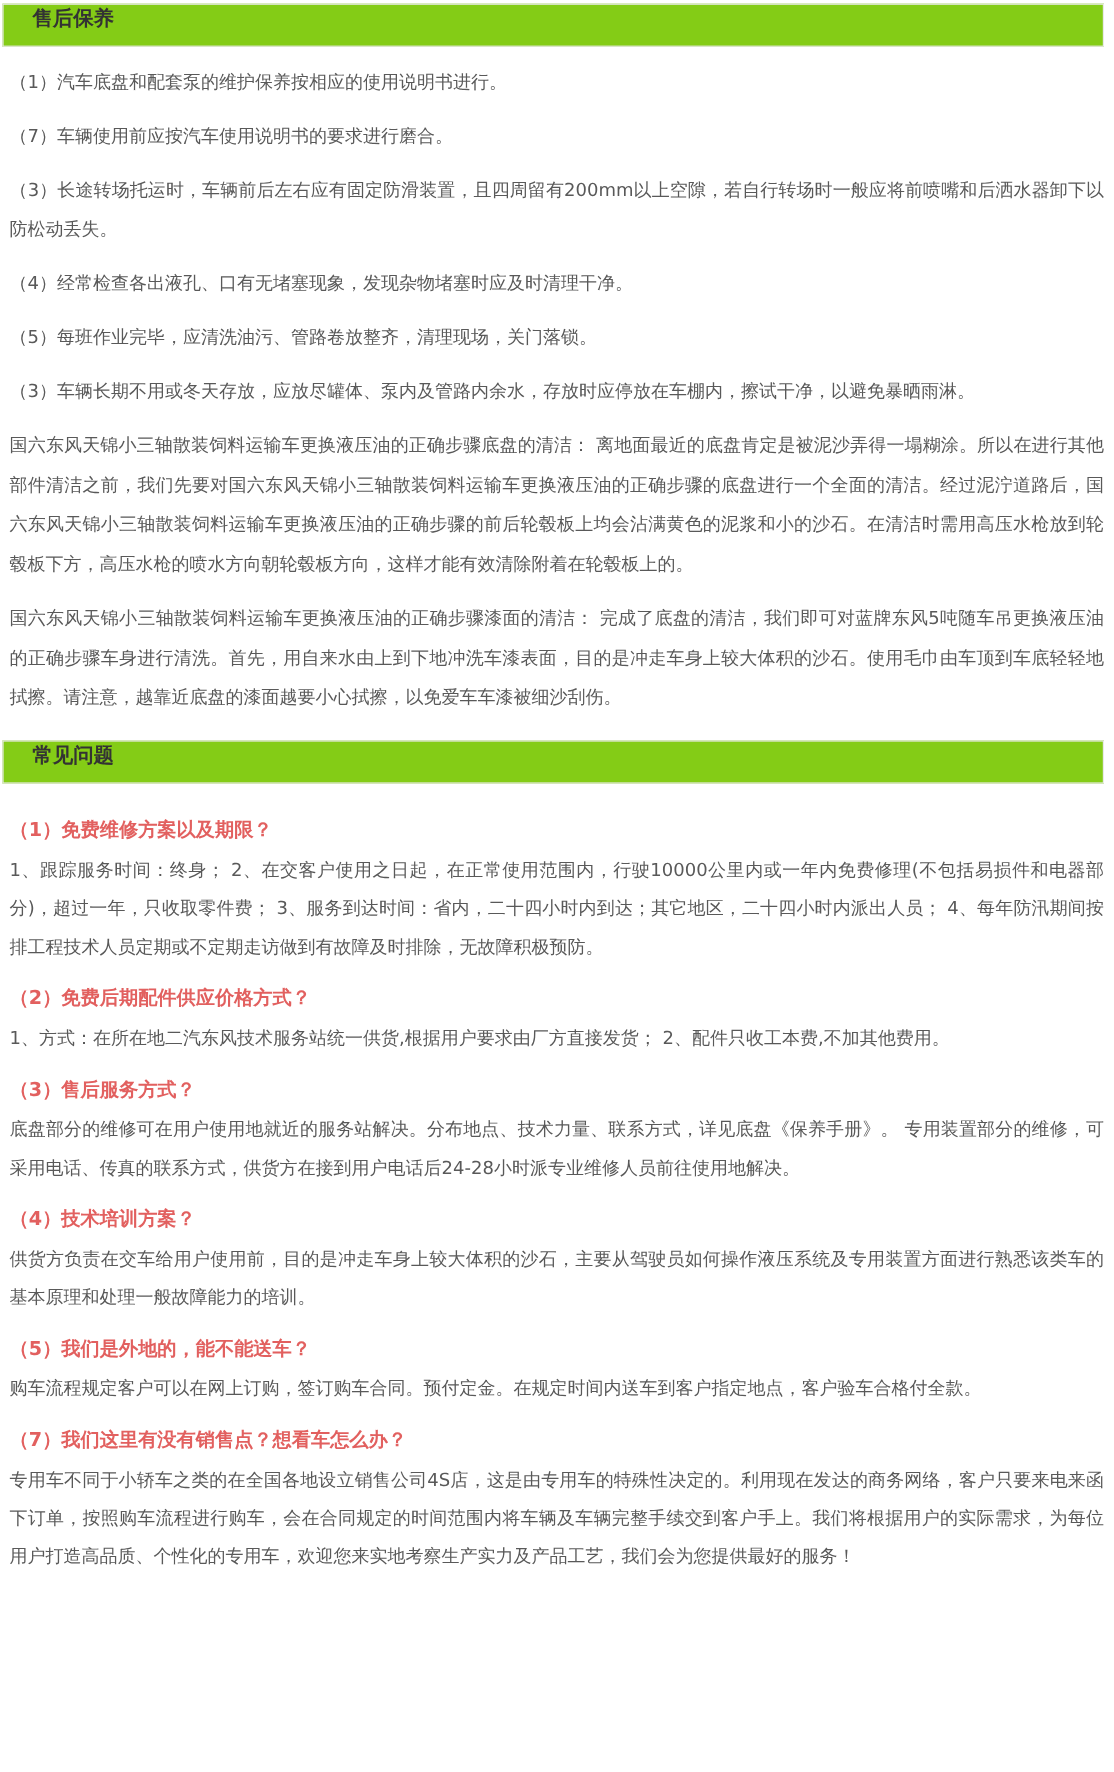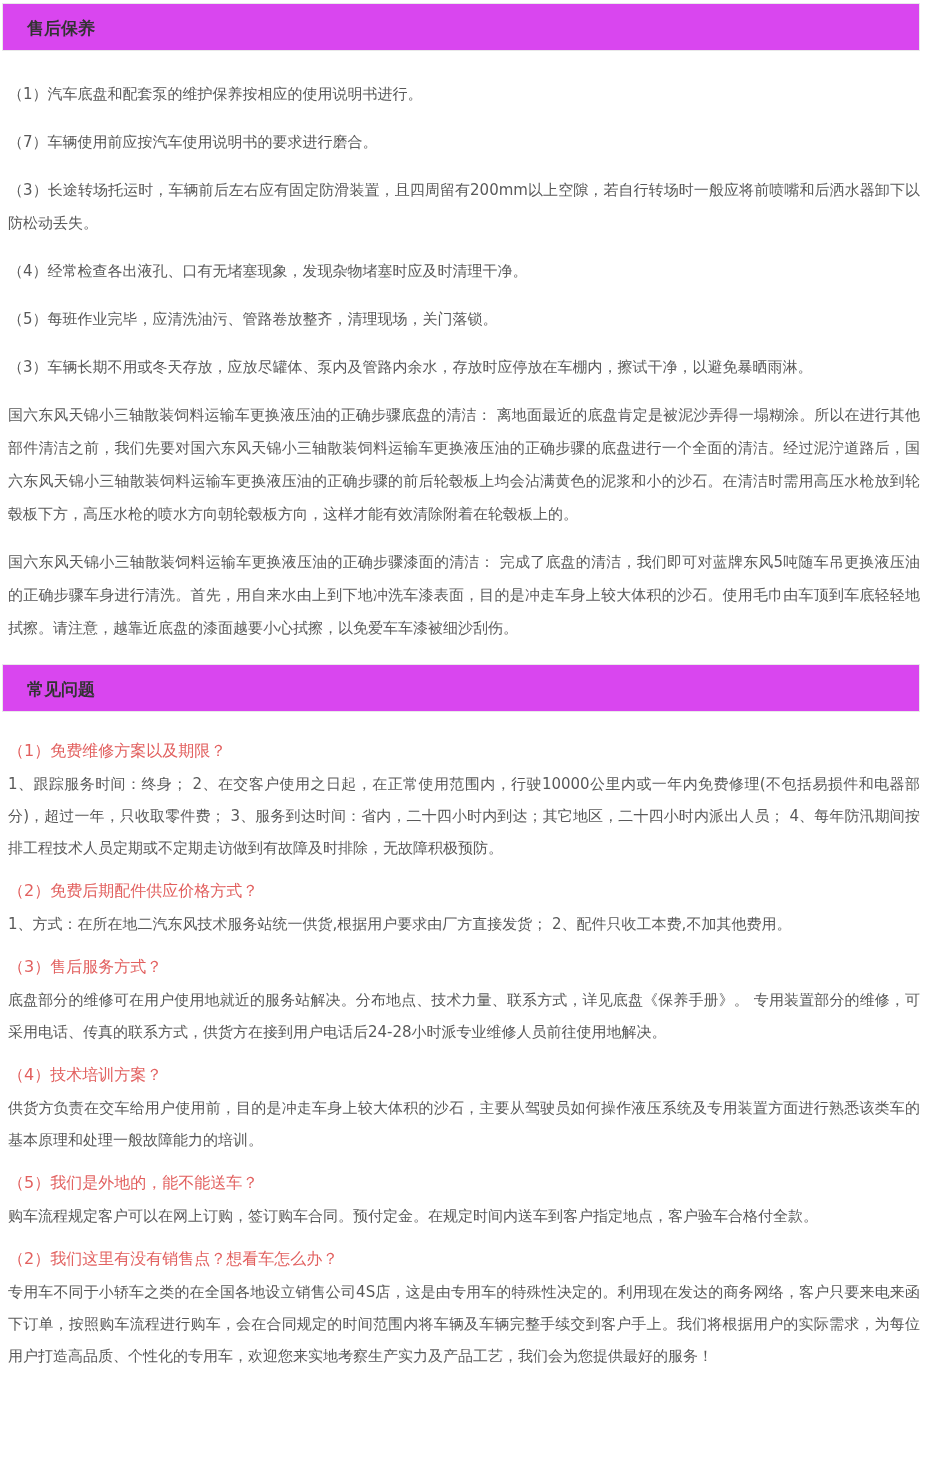--- a/index.html
+++ b/index.html
@@ -9,45 +9,45 @@
     width: 928px;
     font-family: "DejaVu Sans", "Liberation Sans", sans-serif;
     color: #595959;
     font-size: 15px;
   }
   .page {
     width: 928px;
     box-sizing: border-box;
   }
   .section-header {
-    background: #d946ef;
+    background: #84cc16;
     border: 1px solid #e9e9e9;
     margin: 3px 8px 0 2px;
-    padding: 13px 10px 11px 24px;
+    padding: 1px 10px 11px 24px;
   }
   .section-header h2 {
     margin: 0;
     font-size: 17px;
     font-weight: bold;
     color: #333333;
     line-height: 22px;
   }
   .section-body {
     padding: 12px 8px 4px 8px;
   }
   p.para {
-    margin: 15px 0 12px 0;
+    margin: 1px 0 12px 0;
     line-height: 33px;
     color: #595959;
     text-align: justify;
   }
   .faq-q {
     margin: 12px 0 2px 0;
     font-size: 16px;
-    font-weight: normal;
+    font-weight: bold;
     color: #e2605f;
     line-height: 30px;
   }
   .faq-a {
     margin: 0 0 4px 0;
     line-height: 32px;
     color: #595959;
     text-align: justify;
   }
 </style>
@@ -87,19 +87,19 @@
       <h3 class="faq-q">（3）售后服务方式？</h3>
       <p class="faq-a">底盘部分的维修可在用户使用地就近的服务站解决。分布地点、技术力量、联系方式，详见底盘《保养手册》。 专用装置部分的维修，可采用电话、传真的联系方式，供货方在接到用户电话后24-28小时派专业维修人员前往使用地解决。</p>
 
       <h3 class="faq-q">（4）技术培训方案？</h3>
       <p class="faq-a">供货方负责在交车给用户使用前，目的是冲走车身上较大体积的沙石，主要从驾驶员如何操作液压系统及专用装置方面进行熟悉该类车的基本原理和处理一般故障能力的培训。</p>
 
       <h3 class="faq-q">（5）我们是外地的，能不能送车？</h3>
       <p class="faq-a">购车流程规定客户可以在网上订购，签订购车合同。预付定金。在规定时间内送车到客户指定地点，客户验车合格付全款。</p>
 
 
-      <h3 class="faq-q">（2）我们这里有没有销售点？想看车怎么办？</h3>
+      <h3 class="faq-q">（7）我们这里有没有销售点？想看车怎么办？</h3>
       <p class="faq-a">专用车不同于小轿车之类的在全国各地设立销售公司4S店，这是由专用车的特殊性决定的。利用现在发达的商务网络，客户只要来电来函下订单，按照购车流程进行购车，会在合同规定的时间范围内将车辆及车辆完整手续交到客户手上。我们将根据用户的实际需求，为每位用户打造高品质、个性化的专用车，欢迎您来实地考察生产实力及产品工艺，我们会为您提供最好的服务！</p>
 
     </div>
   </section>
 
 </div>
 
 </body></html>

